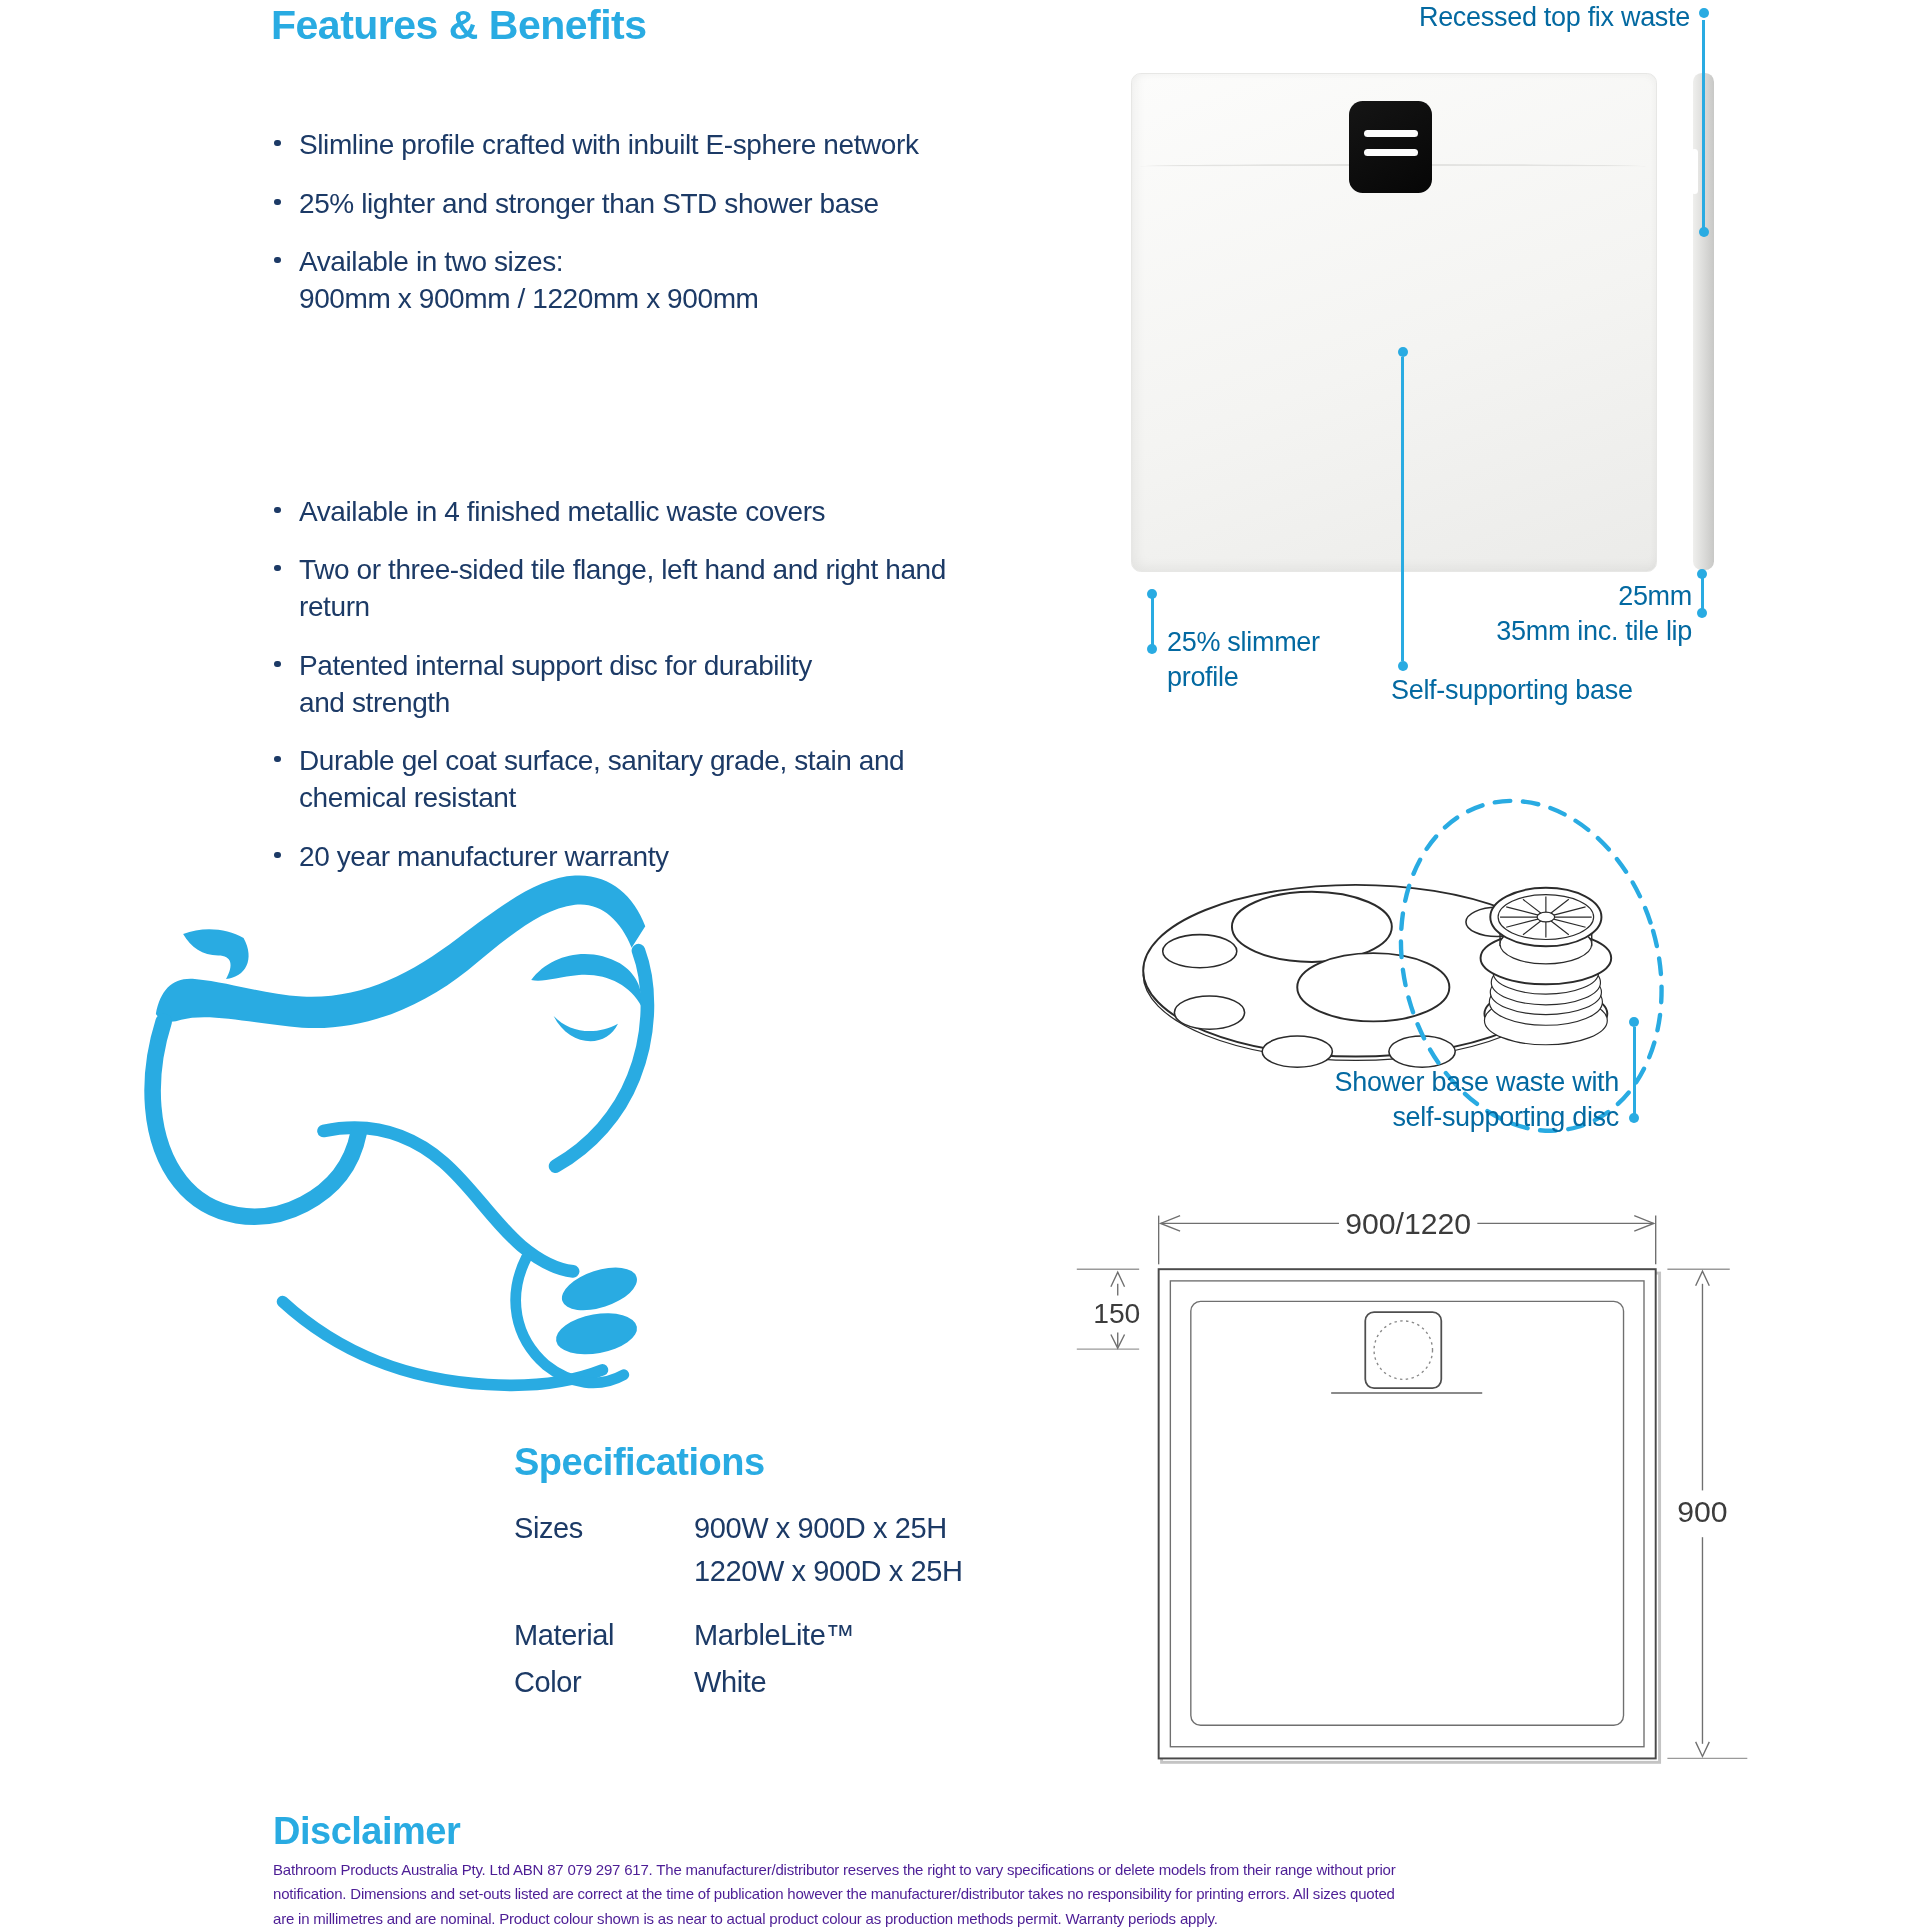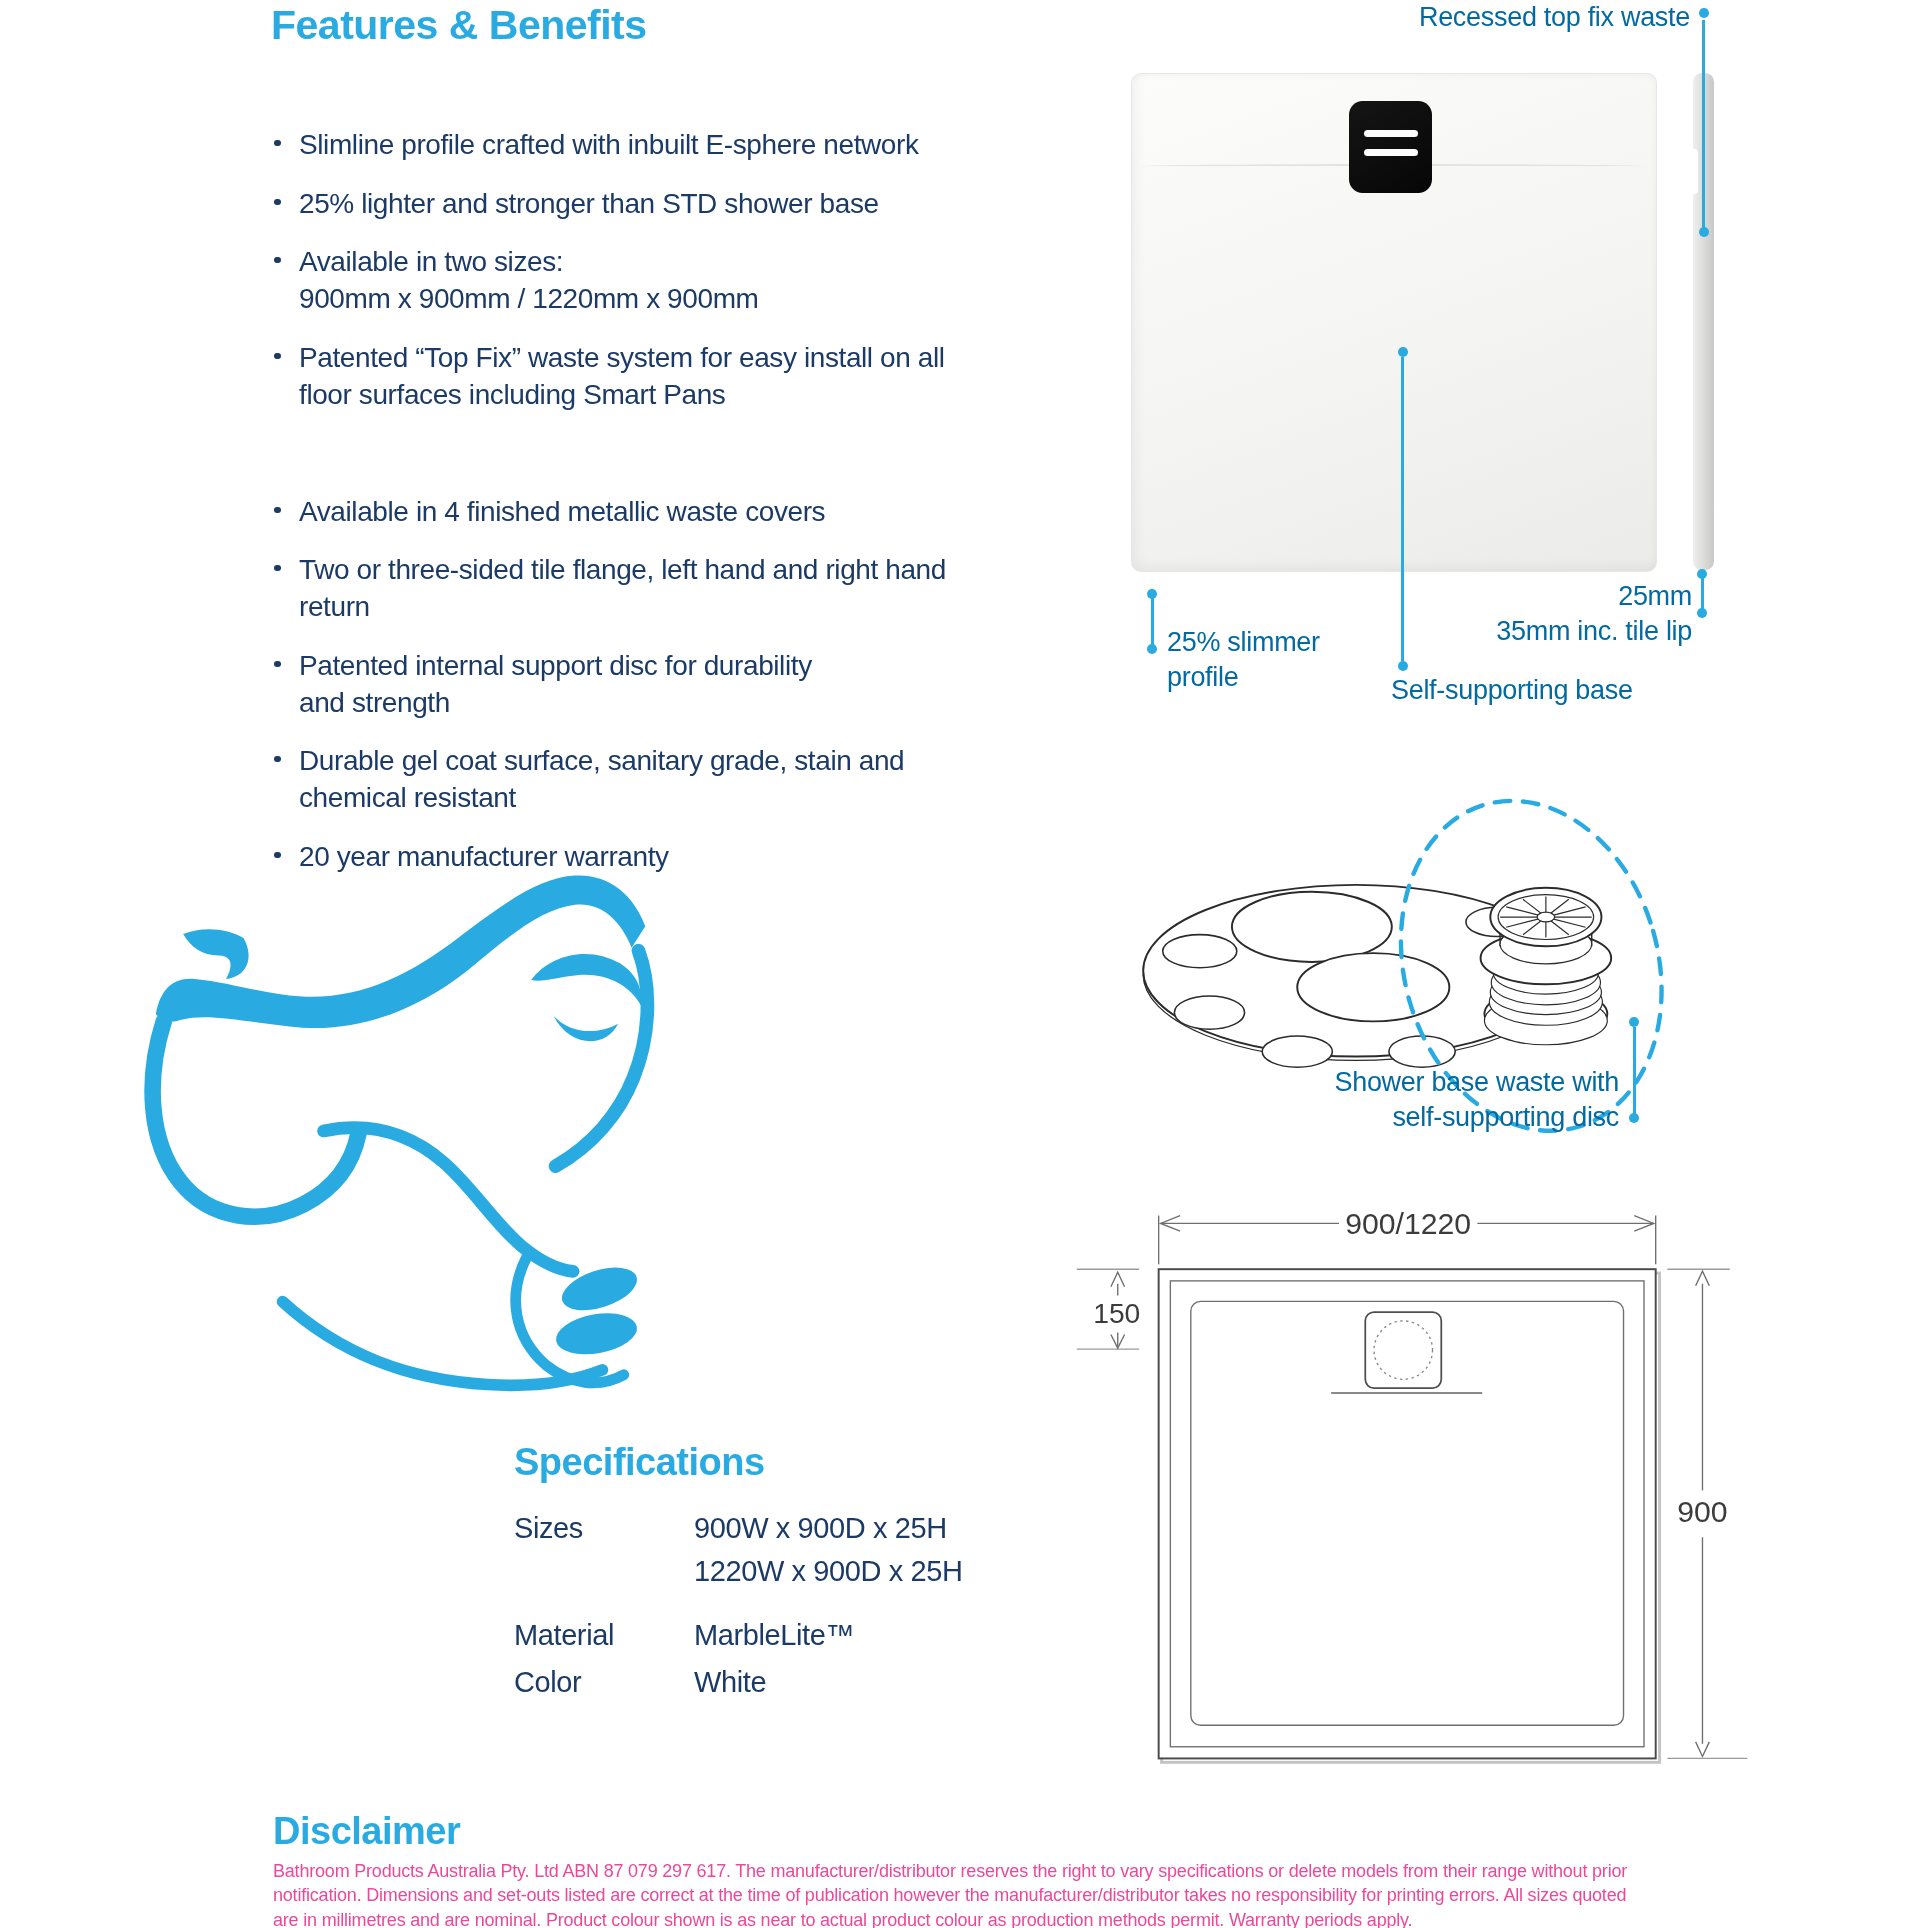--- a/index.html
+++ b/index.html
@@ -33,21 +33,21 @@
   
   .ann{position:absolute;color:#0369a1;font-size:27px;letter-spacing:-0.3px;line-height:35px;white-space:nowrap;}
   .ann.right{text-align:right;}
   .ann-line{position:absolute;width:2.9px;background:#29abe2;}
   .adot{position:absolute;width:9.8px;height:9.8px;border-radius:50%;background:#29abe2;}
 
   
   .spec-text{position:absolute;color:#1c3a66;font-size:29px;letter-spacing:-0.4px;white-space:nowrap;margin-top:12px;}
 
   
-  .disc-line{position:absolute;left:273px;color:#ec4899;font-size:18px;letter-spacing:-0.2px;white-space:nowrap;}
+  .disc-line{position:absolute;left:273px;color:#4c1d95;font-size:15px;letter-spacing:-0.2px;white-space:nowrap;}
 
   svg{position:absolute;overflow:visible;}
   svg text{font-family:"Liberation Sans", sans-serif;}
 </style>
 </head>
 <body>
 
 <div id="page">
 
   <div id="features-title" class="h-cyan">Features &amp; Benefits</div>
@@ -57,25 +57,20 @@
     <div class="bl">Slimline profile crafted with inbuilt E-sphere network</div>
   </div>
   <div class="feature-item" style="top:137px">
     <span class="dot"></span>
     <div class="bl">25% lighter and stronger than STD shower base</div>
   </div>
   <div class="feature-item" style="top:195px">
     <span class="dot"></span>
     <div class="bl">Available in two sizes:</div>
     <div class="bl">900mm x 900mm / 1220mm x 900mm</div>
-  </div>
-  <div class="feature-item" style="top:291px">
-    <span class="dot"></span>
-    <div class="bl">Patented “Top Fix” waste system for easy install on all</div>
-    <div class="bl">floor surfaces including Smart Pans</div>
   </div>
   <div class="feature-item" style="top:445px">
     <span class="dot"></span>
     <div class="bl">Available in 4 finished metallic waste covers</div>
   </div>
   <div class="feature-item" style="top:503px">
     <span class="dot"></span>
     <div class="bl">Two or three-sided tile flange, left hand and right hand</div>
     <div class="bl">return</div>
   </div>

